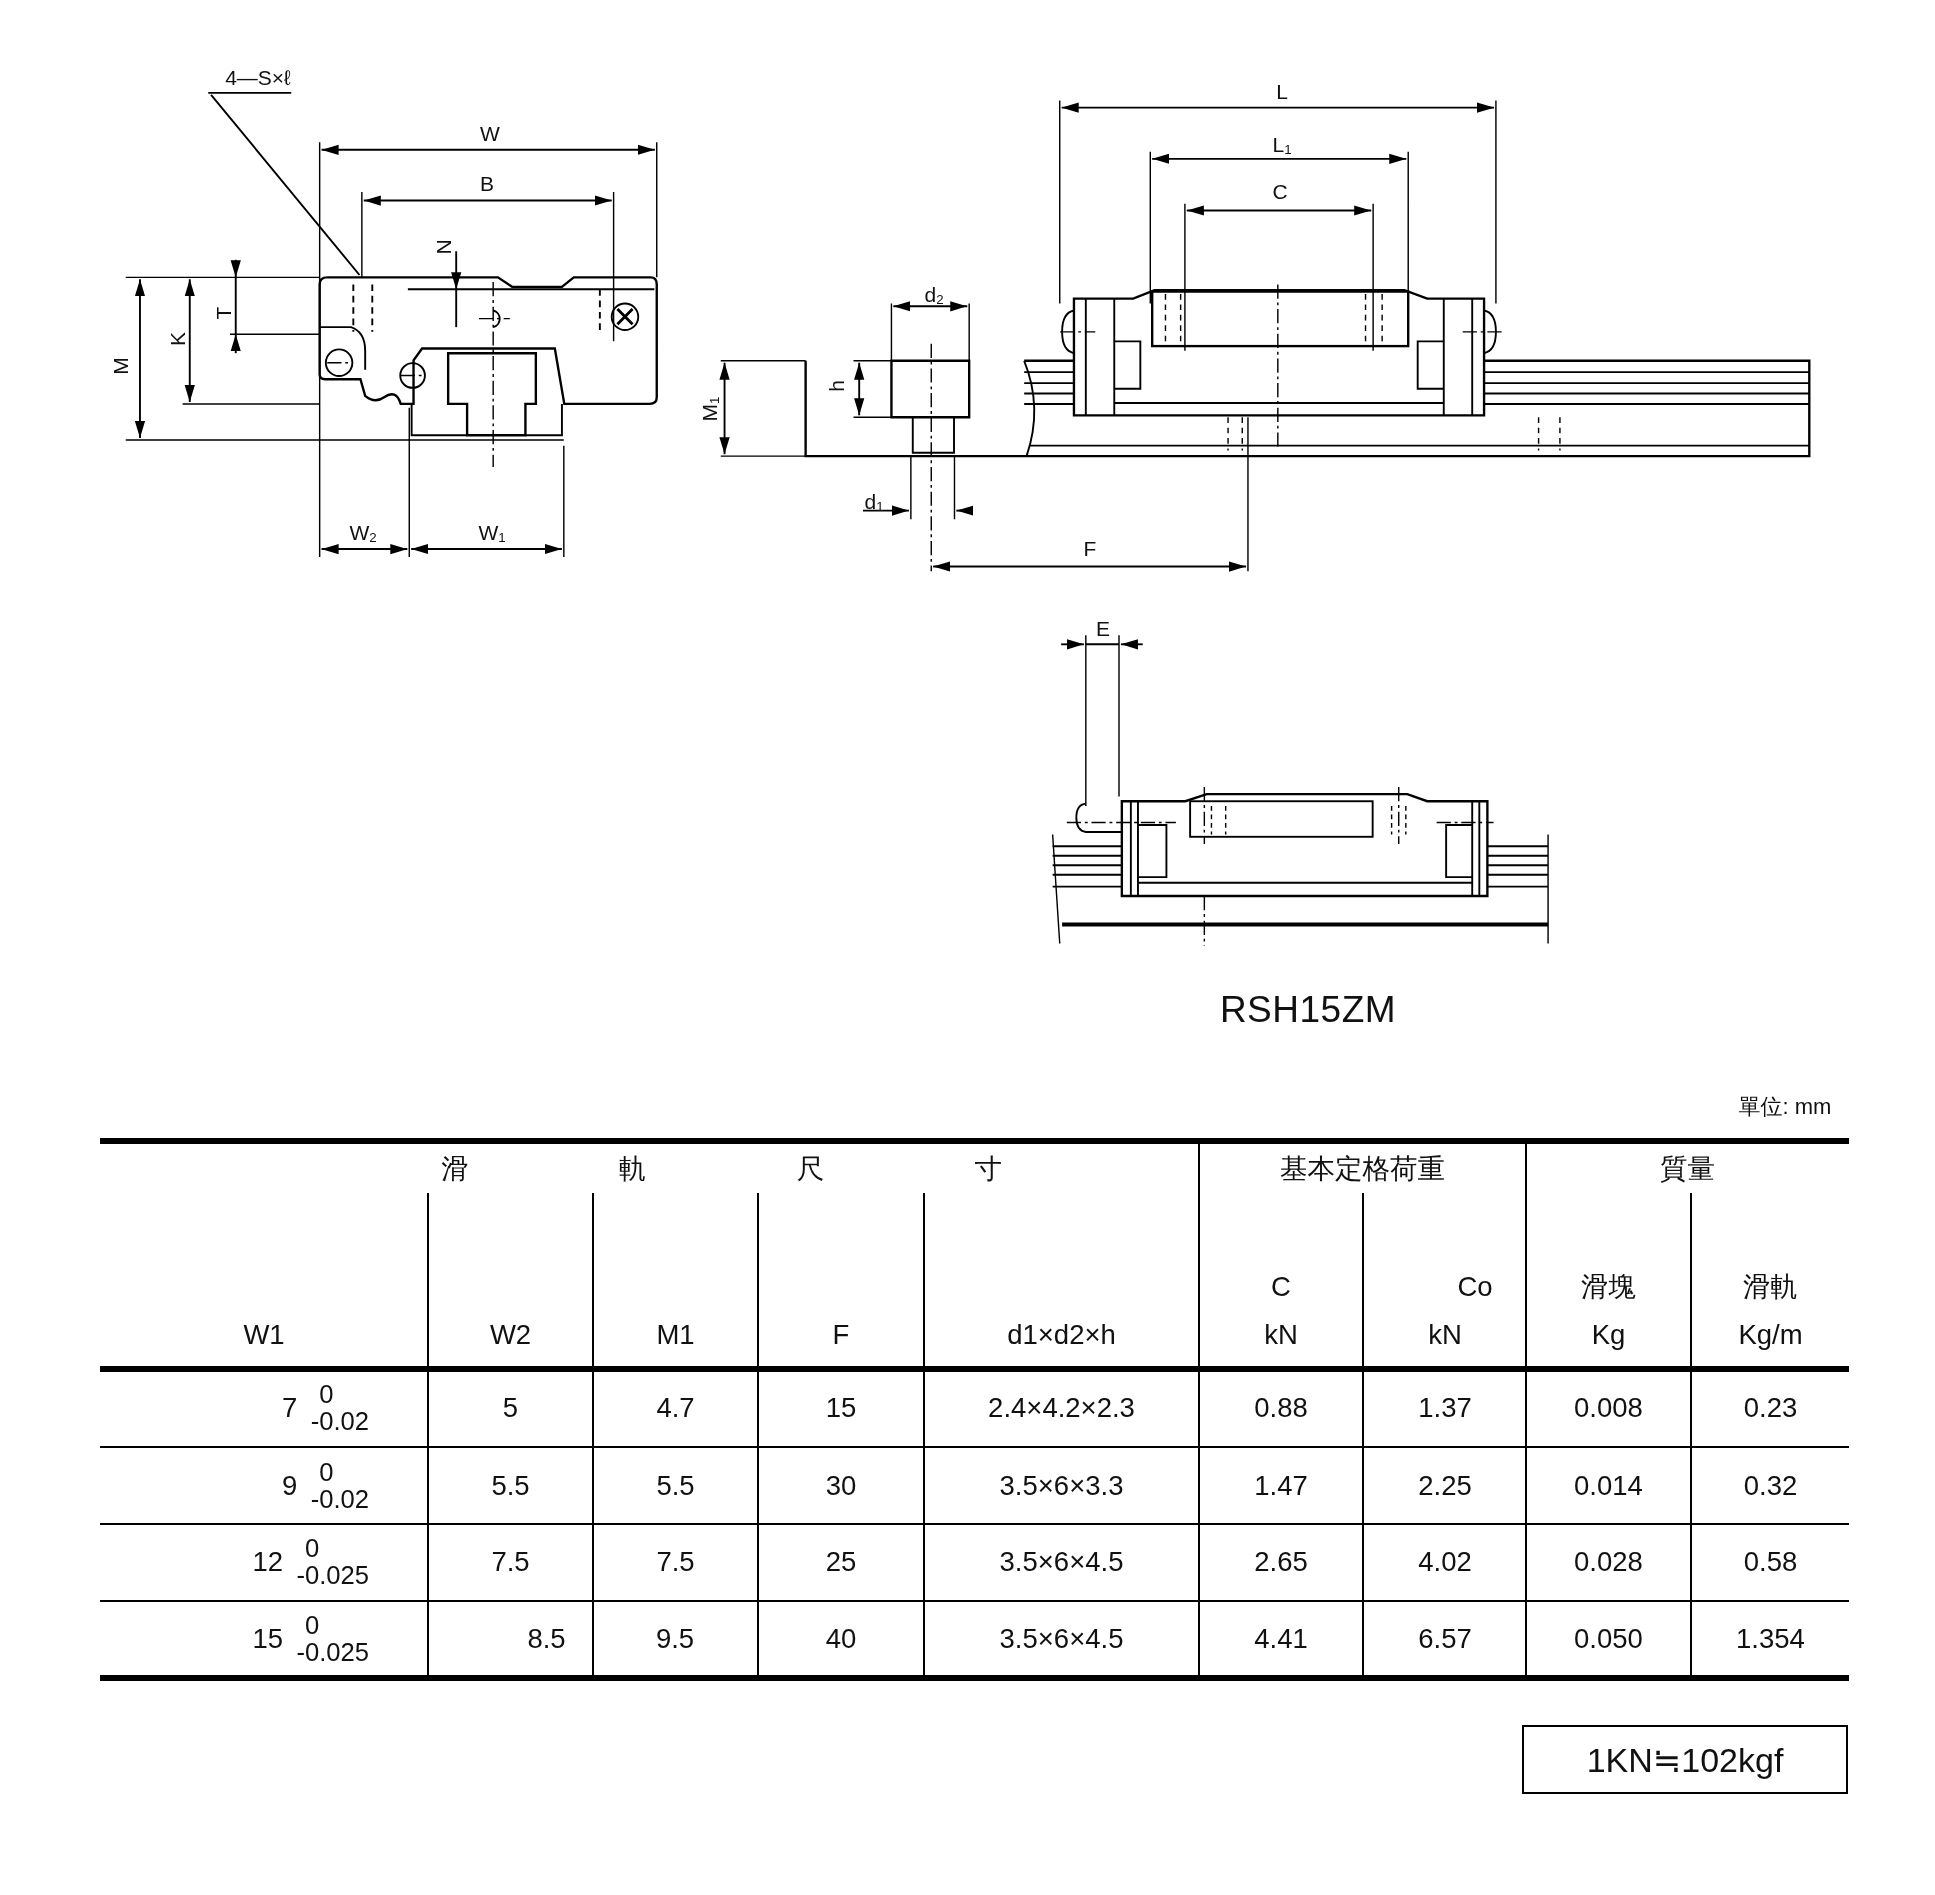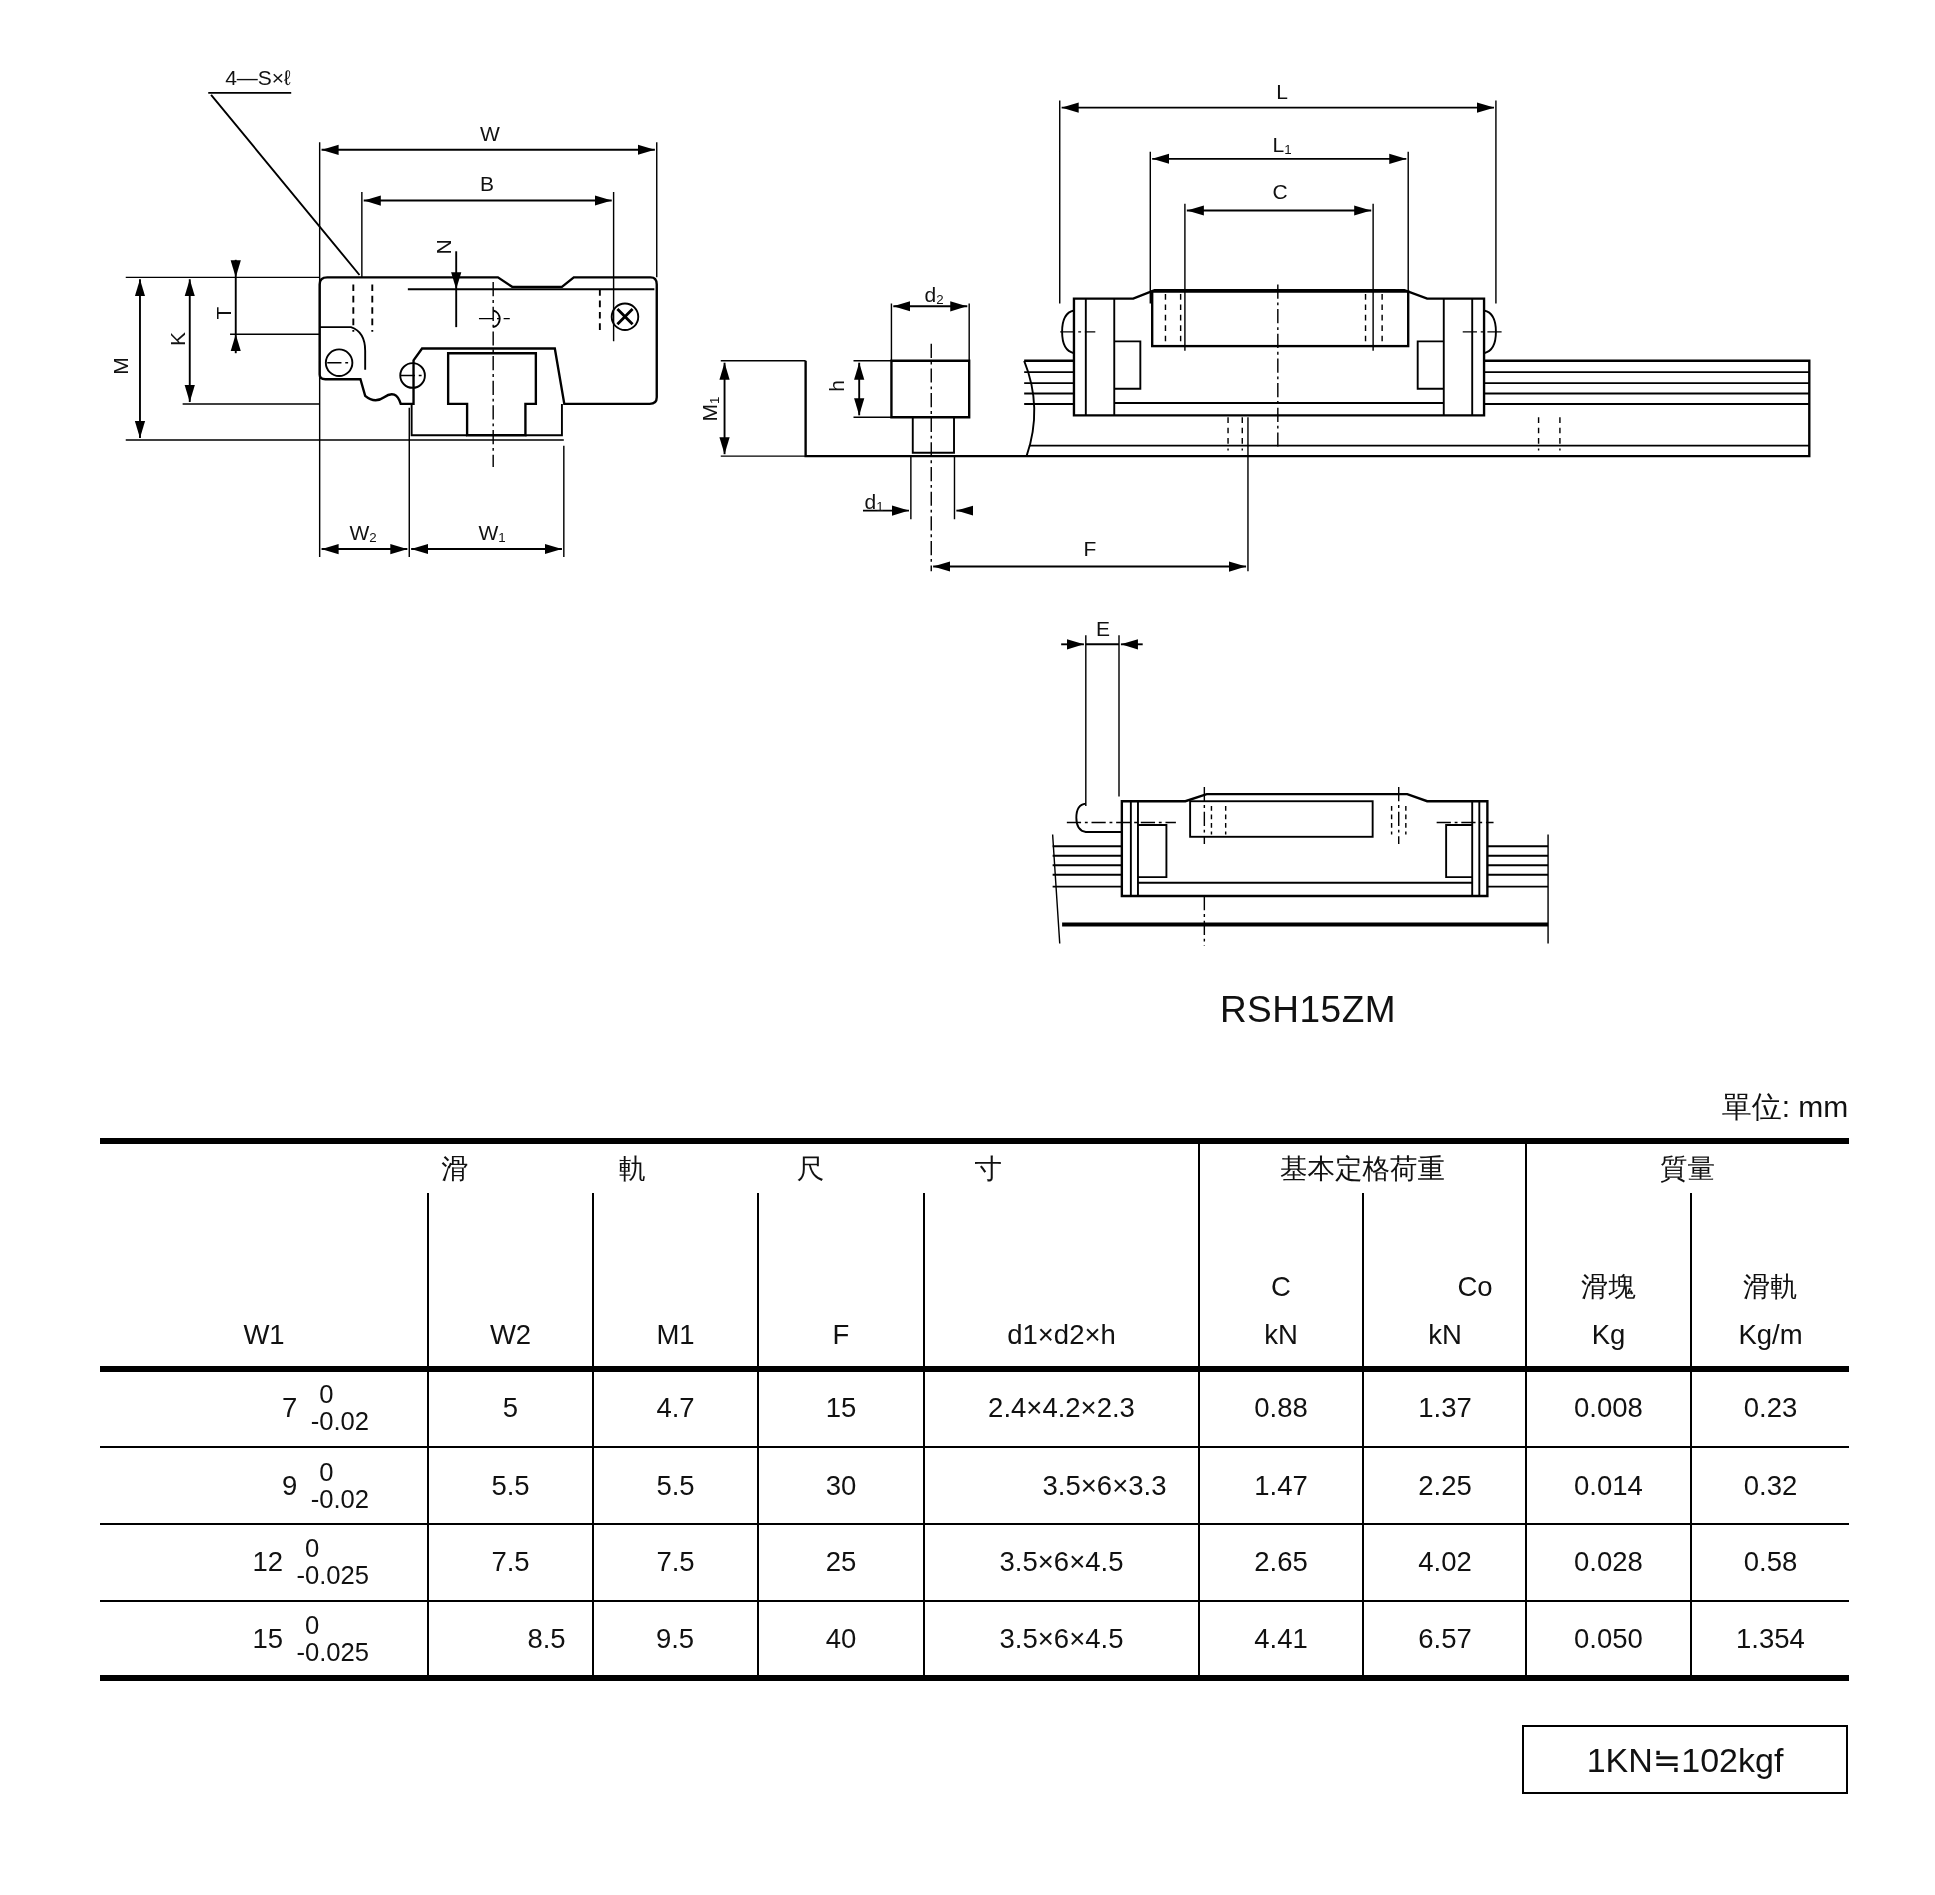--- a/index.html
+++ b/index.html
@@ -3,21 +3,21 @@
 <meta charset="utf-8">
 <style>
   html, body { margin:0; padding:0; background:#ffffff; }
   body { width:1936px; height:1895px; position:relative; overflow:hidden;
          font-family:"Liberation Sans", "DejaVu Sans", sans-serif; color:#111; }
   svg.drawing { position:absolute; left:0; top:0; }
   .lbl { position:absolute; font-size:21px; transform:translate(-50%,-50%); white-space:nowrap; line-height:1; }
   .lbl sub { font-size:13.3px; vertical-align:-1.9px; }
   .rot { transform:translate(-50%,-50%) rotate(-90deg); }
   .caption { position:absolute; font-size:37px; transform:translate(-50%,-50%); letter-spacing:0.5px; }
-  .unit { position:absolute; font-size:30px; transform:translate(-50%,-50%); }
+  .unit { position:absolute; font-size:22px; transform:translate(-50%,-50%); }
 
   
   .tbl { position:absolute; left:100px; top:1138px; width:1749px; }
   .hline { position:absolute; left:0; width:1749px; background:#000; }
   .vline { position:absolute; width:1.9px; background:#000; }
   .cell { position:absolute; display:flex; align-items:center; justify-content:center; font-size:27.5px; text-align:center; }
   .group { position:absolute; font-size:27.5px; display:flex; justify-content:space-around; align-items:center; }
   .tol { display:inline-flex; flex-direction:column; margin-left:13.3px; font-size:25.6px; line-height:1.05; text-align:left; }
   .tol span:first-child { padding-left:8.5px; }
   .w1cell { justify-content:flex-end; padding-right:59px; box-sizing:border-box; }
@@ -230,21 +230,21 @@
         <div class="cell w1cell" style="left: 0px; top: 311px; width: 328px; height: 74px;">
           <span>9</span>
           <span class="tol">
             <span>0</span>
             <span>-0.02</span>
           </span>
         </div>
         <div class="cell" style="left: 328px; top: 311px; width: 165px; height: 74px;">5.5</div>
         <div class="cell" style="left: 493px; top: 311px; width: 165px; height: 74px;">5.5</div>
         <div class="cell" style="left: 658px; top: 311px; width: 166px; height: 74px;">30</div>
-        <div class="cell" style="left: 824px; top: 311px; width: 275px; height: 74px; padding-left: 43px;">3.5×6×3.3</div>
+        <div class="cell" style="left: 824px; top: 311px; width: 275px; height: 74px;">3.5×6×3.3</div>
         <div class="cell" style="left: 1099px; top: 311px; width: 164px; height: 74px;">1.47</div>
         <div class="cell" style="left: 1263px; top: 311px; width: 164px; height: 74px;">2.25</div>
         <div class="cell" style="left: 1426px; top: 311px; width: 165px; height: 74px;">0.014</div>
         <div class="cell" style="left: 1591px; top: 311px; width: 159px; height: 74px;">0.32</div>
       </div>
       <div>
         <div class="cell w1cell" style="left: 0px; top: 387px; width: 328px; height: 74px;">
           <span>12</span>
           <span class="tol">
             <span>0</span>

